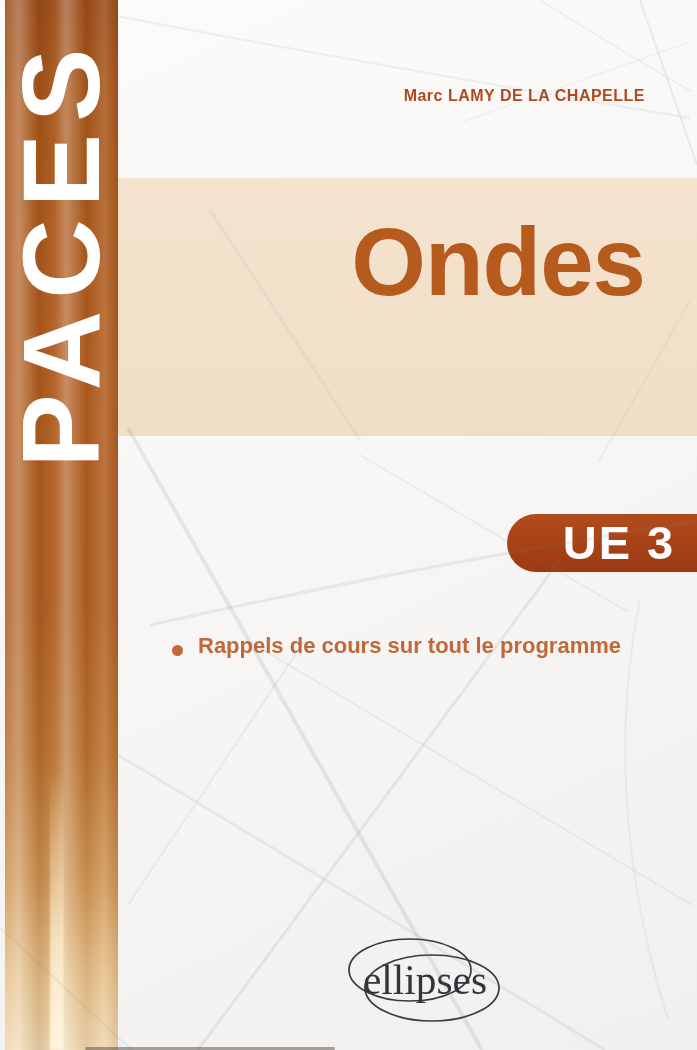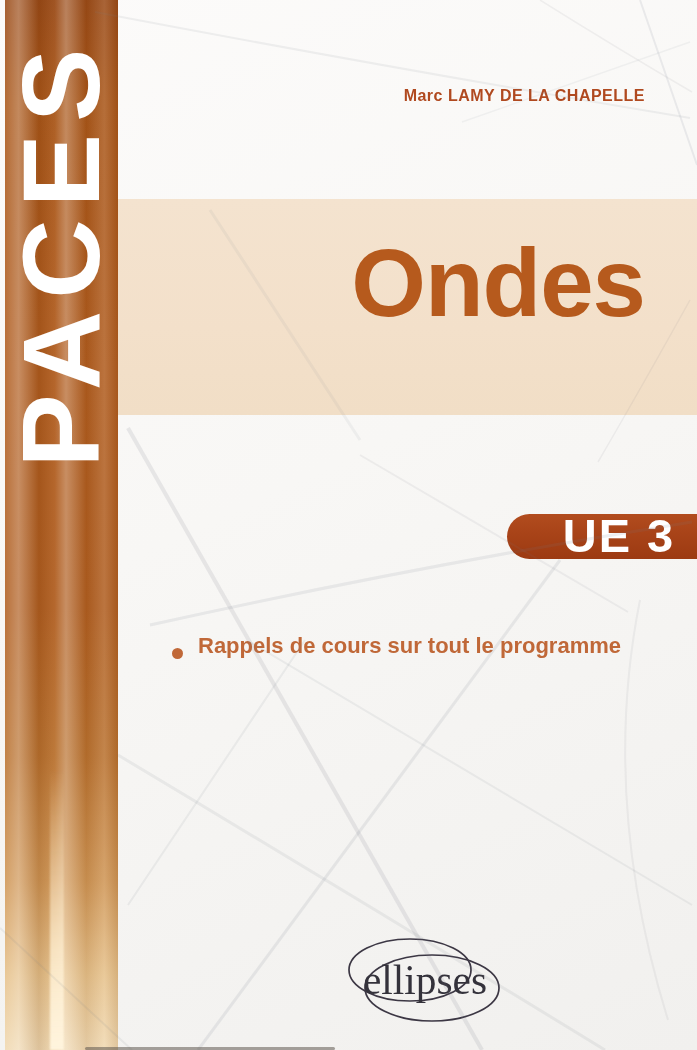--- a/index.html
+++ b/index.html
@@ -38,49 +38,49 @@
   
   .author{
     position:absolute;left:118px;right:52px;top:56px;
     text-align:right;font-size:16px;font-weight:bold;color:#b0491f;
     letter-spacing:0.5px;
     margin-top:31px;
   }
 
   
   .band{
-    position:absolute;left:118px;right:0;top:199px;height:216px;
+    position:absolute;left:118px;right:0;top:178px;height:258px;
     background:linear-gradient(180deg,#f4e3cf 0%,#f3e0ca 60%,#f1dec6 100%);
   }
   .title{
     position:absolute;right:52px;top:40px;margin:0;
     text-align:right;font-size:96px;font-weight:bold;color:#b65a1d;
     line-height:88px;letter-spacing:-1px;
   }
   .title span{display:block;}
 
   
   .badge{
-    position:absolute;left:507px;right:0;top:514px;height:45px;
+    position:absolute;left:507px;right:0;top:514px;height:58px;
     border-radius:32px 0 0 32px;
     background:linear-gradient(180deg,#b24c1e 0%,#a84318 45%,#9c3a12 100%);
     display:flex;align-items:center;justify-content:center;
     padding-left:34px;box-sizing:border-box;
   }
   .badge span{
     color:#ffffff;font-size:47px;font-weight:bold;letter-spacing:2px;
     line-height:1;transform:translateY(-1px);
   }
 
   
   .features{
     position:absolute;left:172px;top:633px;margin:0;padding:0;list-style:none;
     color:#c06838;font-size:22px;font-weight:bold;
   }
-  .features li{display:flex;align-items:flex-end;margin:0 4px 15px 0;line-height:26px;}
+  .features li{display:flex;align-items:center;margin:0 4px 15px 0;line-height:26px;}
   .bullet-dot{
     flex:0 0 auto;width:11px;height:11px;border-radius:50%;
     background:#c06838;margin:8px 15px 0 0;
   }
 
   
   .logo{position:absolute;left:342px;top:933px;width:160px;height:95px;}
   .logo text{
     font-family:"Liberation Serif",serif;font-size:42px;fill:#34323b;
   }

